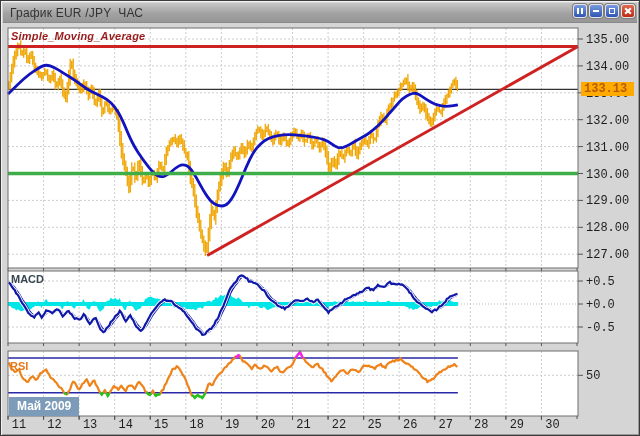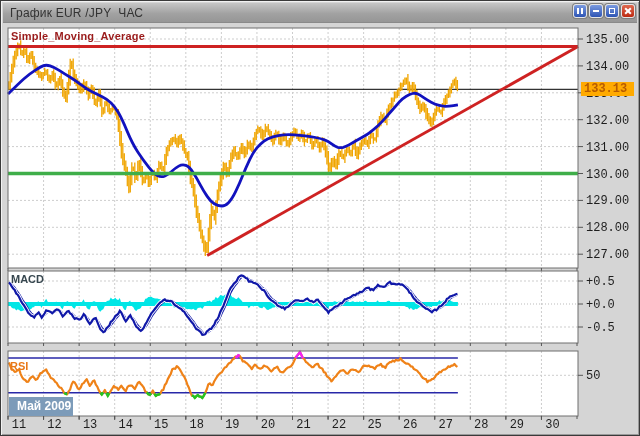--- a/index.html
+++ b/index.html
@@ -18,28 +18,28 @@
   .wbtn.red{background:linear-gradient(#E06A50,#BC2A12);}
   .wbtn .bar{position:absolute;background:#fff;}
   .pause .bar1{left:3px;top:3px;width:2px;height:6px;}
   .pause .bar2{left:7px;top:3px;width:2px;height:6px;}
   .mini .bar1{left:3px;top:5px;width:6px;height:2px;}
   .maxi .sq{position:absolute;left:3px;top:3px;width:6px;height:6px;border:1px solid #fff;}
   .close .x1,.close .x2{position:absolute;left:2px;top:5px;width:8px;height:2px;background:#fff;}
   .close .x1{transform:rotate(45deg);} .close .x2{transform:rotate(-45deg);}
   svg.chart{position:absolute;left:0;top:0;}
   .ind-label{position:absolute;font-size:11px;font-weight:bold;z-index:5;}
-  .sma-label{left:10px;top:29px;color:#9A1B1B;letter-spacing:.2px;}
+  .sma-label{left:10px;top:29px;color:#9A1B1B;letter-spacing:.2px;font-style:italic;}
   .macd-label{left:10px;top:272px;color:#37474F;font-weight:bold;}
   .rsi-label{left:9px;top:359px;color:#E87818;}
   .price-badge{position:absolute;left:580px;top:81px;width:53px;height:14px;z-index:5;
     background:#FFAA00;color:#B85C00;font-family:"Liberation Mono",monospace;
     font-size:12px;font-weight:bold;line-height:14px;padding-left:3px;}
   .period-badge{position:absolute;left:8px;top:396px;z-index:5;background:#7C9BB9;
-    color:#FFF;font-size:12px;font-weight:bold;padding:2px 2px 3px 8px;}
+    color:#FFF;font-size:12px;font-weight:bold;padding:2px 8px 3px 8px;}
 </style>
 </head>
 <body>
 
 <div class="window">
   <div class="titlebar">
     <span class="title-text">График EUR /JPY  ЧАС</span>
   </div>
   <div class="winbtns">
     <div class="wbtn blue pause">

